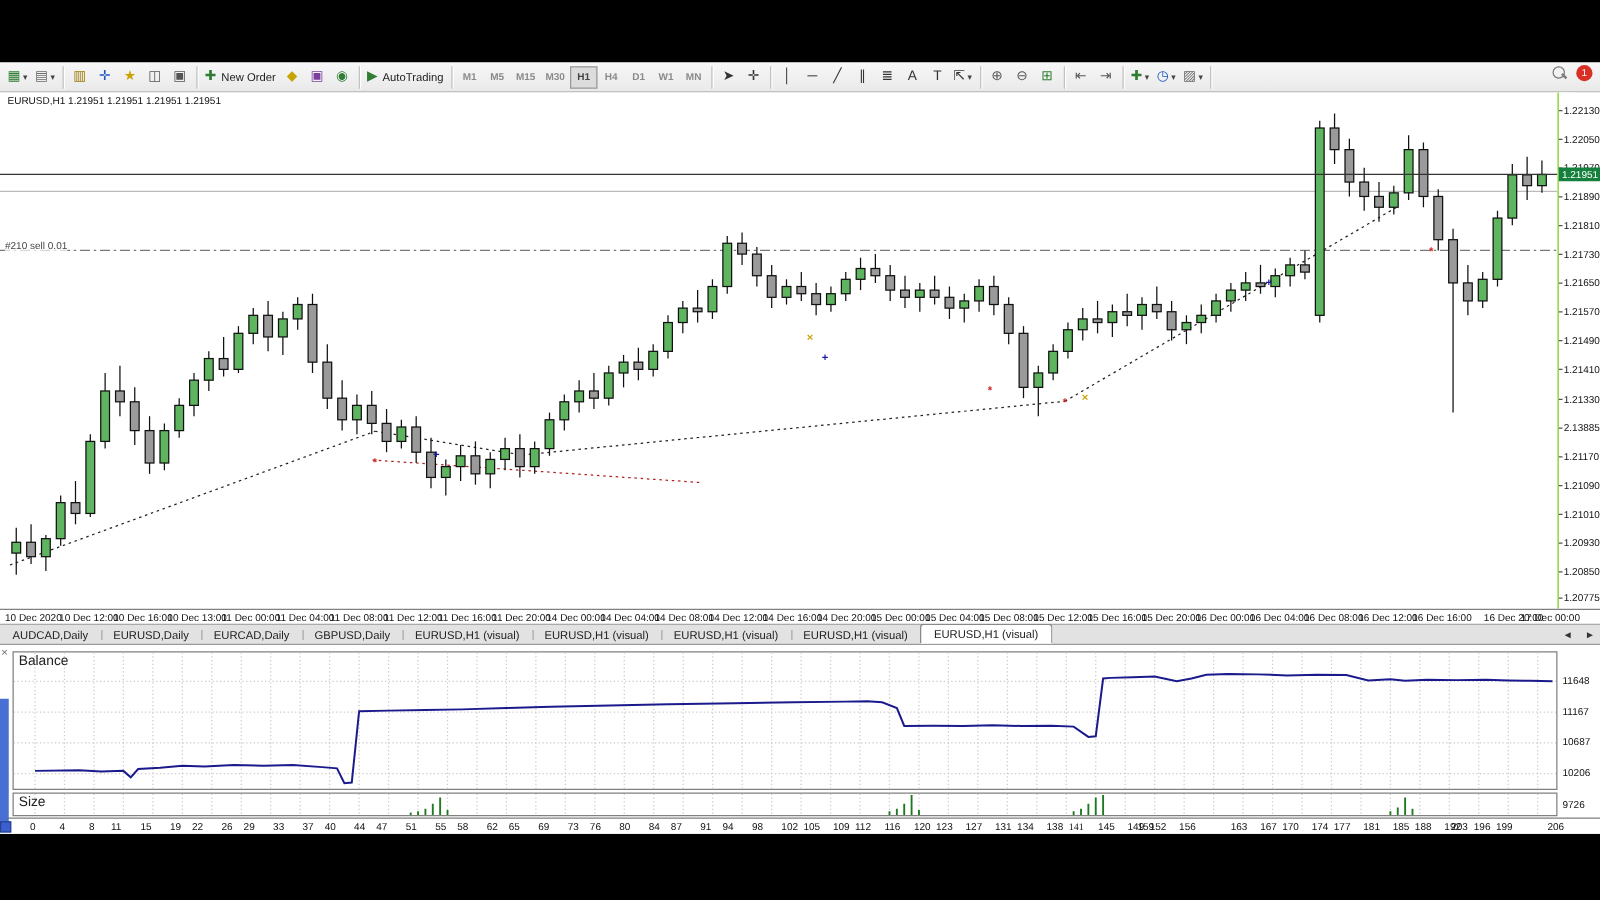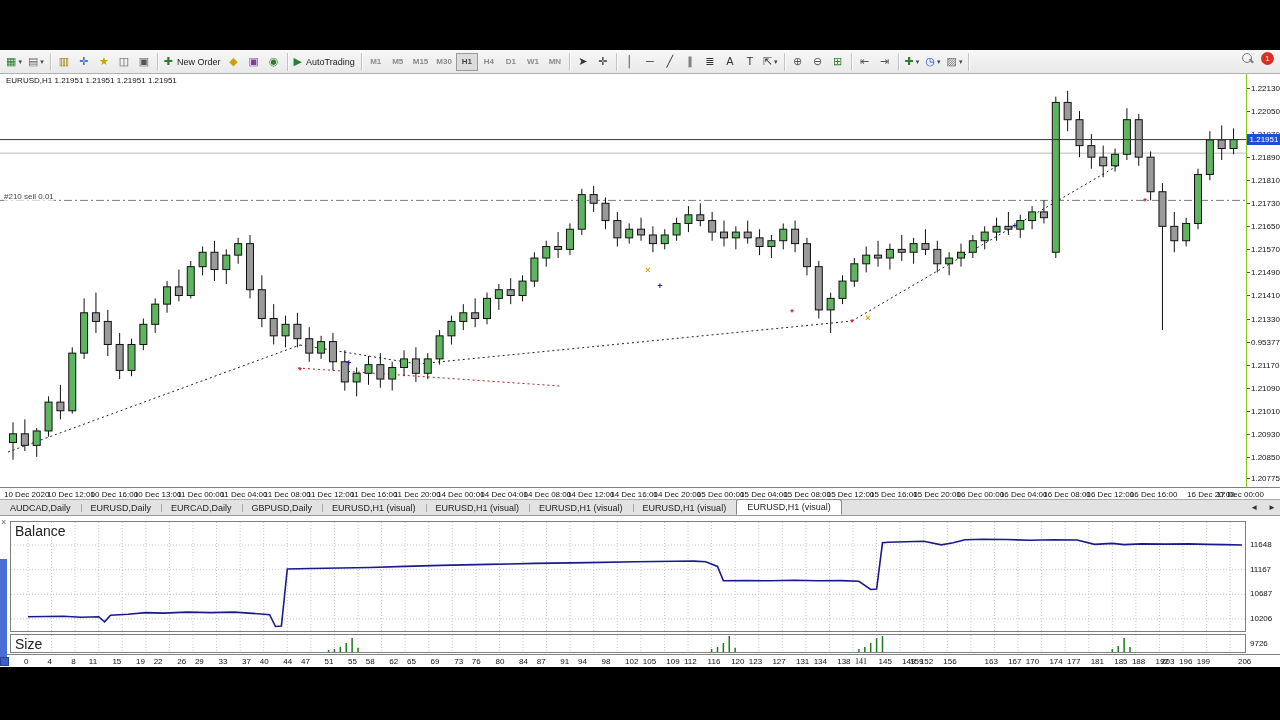--- a/index.html
+++ b/index.html
@@ -34,21 +34,21 @@
   
   .chart-region { position:absolute; left:0; top:24px; width:1280px; height:425px; background:#fff; }
   .symbol-line { position:absolute; left:6px; top:2px; font-size:8px; color:#111; }
   .info-lines { position:absolute; left:6px; top:14px; font-size:8px; line-height:8.6px; color:#111; }
   #main-chart { position:absolute; left:0; top:0; width:1246px; height:413px; }
   .order-label { position:absolute; left:4px; font-size:8px; color:#444; background:rgba(255,255,255,.7); }
   .price-scale { position:absolute; left:1246px; top:0; width:14px; height:413px;
     border-left:1px solid #84cc16; background:#fff; }
   .price-scale .plabel { position:absolute; left:4px; font-size:8px; color:#111; white-space:nowrap; }
   .price-scale .ptick { position:absolute; left:0; width:3px; height:1px; background:#555; }
-  .price-tag { position:absolute; left:0; width:34px; height:11px; background:#1d4ed8; color:#fff;
+  .price-tag { position:absolute; left:0; width:34px; height:11px; background:#15803d; color:#fff;
     font-size:8px; text-align:center; line-height:11px; }
   .time-scale { position:absolute; left:0; top:413px; width:1280px; height:12px;
     border-top:1px solid #808080; background:#fff; }
   .time-scale .tlabel { position:absolute; top:2px; font-size:8px; color:#111; white-space:nowrap; }
 
   
   .tabbar { position:absolute; left:0; top:449px; width:1280px; height:17px; background:#e2e2e2;
     border-top:1px solid #aaa; border-bottom:1px solid #9a9a9a; display:flex; align-items:flex-end; }
   .tab { font-size:9px; color:#222; padding:2px 10px 2px 10px; white-space:nowrap; position:relative; }
   .tab + .tab::before { content:""; position:absolute; left:0; top:3px; bottom:3px; width:1px; background:#a8a8a8; }
@@ -57,21 +57,21 @@
   .tab.active::before { display:none; }
   .tab-arrows { position:absolute; right:4px; top:3px; font-size:8px; color:#333; display:flex; gap:10px; }
 
   
   .tester { position:absolute; left:0; top:467px; width:1280px; height:150px; background:#fff; }
   .tester .close-x { position:absolute; left:1px; top:0px; font-size:9px; color:#666; }
   .graph-box { position:absolute; left:10px; top:4px; width:1236px; height:111px;
     border:1px solid #808080; background:#fff; }
   .size-box { position:absolute; left:10px; top:117px; width:1236px; height:19px;
     border:1px solid #808080; background:#fff; }
-  .graph-box .glabel, .size-box .glabel { position:absolute; left:4px; top:1px; font-size:14px; color:#222; z-index:3; }
+  .graph-box .glabel, .size-box .glabel { position:absolute; left:4px; top:1px; font-size:11px; color:#222; z-index:3; }
   .tester .ylabel { position:absolute; left:1250px; font-size:8px; color:#111; }
   .tester-xaxis { position:absolute; left:0px; top:137px; width:1280px; height:13px; border-top:1px solid #808080; }
   .tester-xaxis .xlabel { position:absolute; top:2px; font-size:8px; color:#111; }
   .side-strip { position:absolute; left:0; top:42px; width:7px; height:106px; background:#4a6fd4; }
   .side-strip-ico { position:absolute; left:0; top:140px; width:9px; height:9px; background:#3b5fd0; border:1px solid #26438f; }
   svg { display:block; }
 </style>
 </head>
 <body>
 
@@ -449,21 +449,21 @@
           <div class="plabel" style="top: 148.326px;">1.21650</div>
           <div class="ptick" style="top: 175.381px;"></div>
           <div class="plabel" style="top: 171.381px;">1.21570</div>
           <div class="ptick" style="top: 198.435px;"></div>
           <div class="plabel" style="top: 194.435px;">1.21490</div>
           <div class="ptick" style="top: 221.49px;"></div>
           <div class="plabel" style="top: 217.49px;">1.21410</div>
           <div class="ptick" style="top: 244.544px;"></div>
           <div class="plabel" style="top: 240.544px;">1.21330</div>
           <div class="ptick" style="top: 267.598px;"></div>
-          <div class="plabel" style="top: 263.598px;">0.95377</div>
+          <div class="plabel" style="top: 263.598px;">2.13885</div>
           <div class="ptick" style="top: 290.653px;"></div>
           <div class="plabel" style="top: 286.653px;">1.21170</div>
           <div class="ptick" style="top: 313.707px;"></div>
           <div class="plabel" style="top: 309.707px;">1.21090</div>
           <div class="ptick" style="top: 336.762px;"></div>
           <div class="plabel" style="top: 332.762px;">1.21010</div>
           <div class="ptick" style="top: 359.816px;"></div>
           <div class="plabel" style="top: 355.816px;">1.20930</div>
           <div class="ptick" style="top: 382.87px;"></div>
           <div class="plabel" style="top: 378.87px;">1.20850</div>

